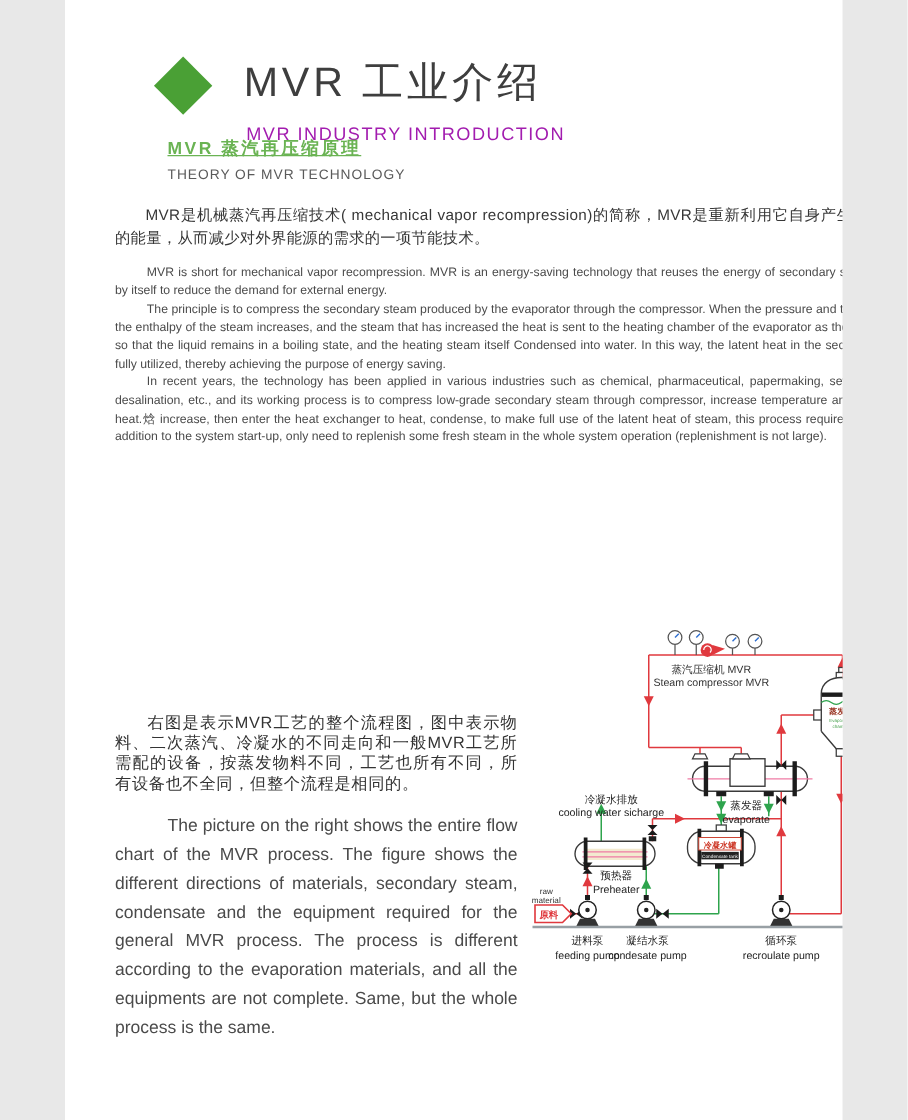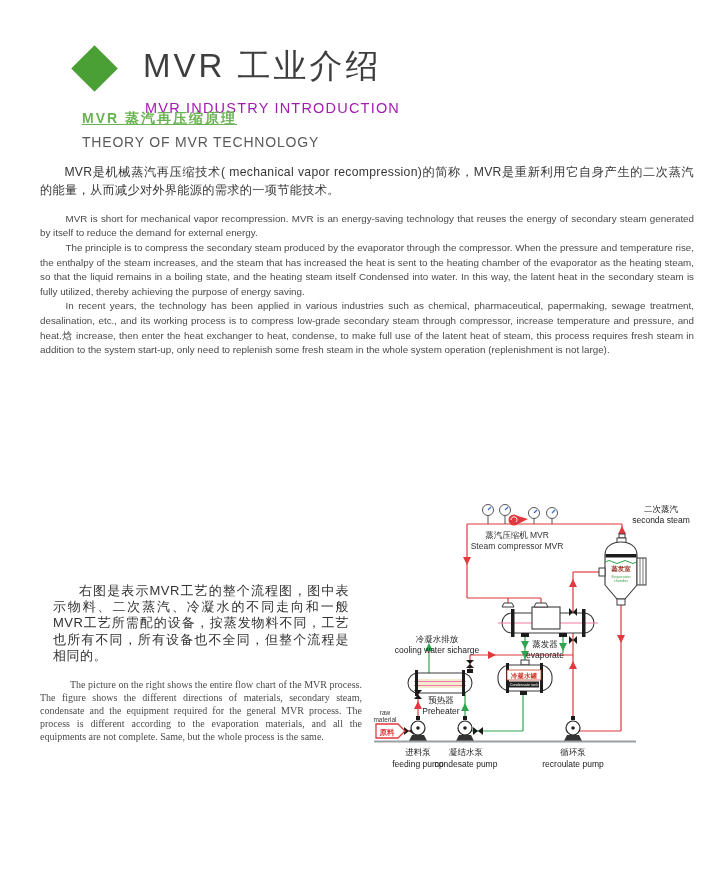--- a/index.html
+++ b/index.html
@@ -1,37 +1,37 @@
 <!DOCTYPE html>
 <html><head>
 <meta charset="utf-8">
 <style>
   html,body{margin:0;padding:0;}
   body{background:#e8e8e8;font-family:"Liberation Sans","DejaVu Sans",sans-serif;}
-  .page{position:relative;width:726px;height:896px;background:#ffffff;margin:0 auto;overflow:hidden;color:#3b3b3b;}
+  .page{position:relative;width:622px;height:896px;background:#ffffff;margin:0 auto;overflow:hidden;color:#3b3b3b;}
 
   
   .hdr{position:absolute;left:0;top:0;width:726px;}
   .diamond{position:absolute;left:78px;top:52px;width:33px;height:33px;background:#4aa035;transform:rotate(45deg);}
   .title-zh{position:absolute;left:143px;top:44px;font-size:33px;letter-spacing:3px;color:#3e3e3e;font-weight:500;white-space:nowrap;}
   .title-en{position:absolute;left:145px;top:100px;font-size:14.5px;letter-spacing:1.2px;color:#a21caf;white-space:nowrap;}
 
   .sec-head-zh{font-size:14px;font-weight:bold;color:#6ab353;letter-spacing:2px;white-space:nowrap;text-decoration:underline;}
-  .sec-head-en{font-size:14px;color:#5a5a5a;letter-spacing:0.8px;margin-top:6px;white-space:nowrap;}
+  .sec-head-en{font-size:11px;color:#5a5a5a;letter-spacing:0.8px;margin-top:6px;white-space:nowrap;}
   .s1{position:absolute;left:82px;top:110px;}
   .s2{position:absolute;left:80px;top:496px;}
 
   .body1{position:absolute;left:40px;top:163px;width:654px;}
   .body1 p.zh{margin:0;font-size:12.2px;line-height:18.4px;letter-spacing:0.3px;text-align:justify;text-indent:2em;color:#373737;}
   .body1 .enblk{margin-top:12px;}
   .body1 p.en{margin:0;font-size:9.8px;line-height:14.6px;text-align:justify;text-indent:2.6em;color:#4a4a4a;}
 
   .colL{position:absolute;left:40px;top:570px;width:322px;}
-  .colL p.zh{margin:13px;font-size:13px;line-height:16.2px;letter-spacing:0.5px;text-align:justify;text-indent:2em;color:#333;}
-  .colL p.en{margin:14px 0 0 0;font-size:10px;line-height:13px;text-align:justify;text-indent:3em;color:#4a4a4a;font-family:Liberation Serif, serif;}
+  .colL p.zh{margin:0;font-size:13px;line-height:16.2px;letter-spacing:0.5px;text-align:justify;text-indent:2em;color:#333;}
+  .colL p.en{margin:14px 0 0 0;font-size:14px;line-height:23px;text-align:justify;text-indent:3em;color:#4a4a4a;}
 
   .diagram{position:absolute;left:370px;top:495px;width:356px;height:290px;}
   svg text{font-family:"Liberation Sans","DejaVu Sans",sans-serif;}
 </style>
 </head>
 <body>
 
 <div class="page">
 
   <div class="hdr">

